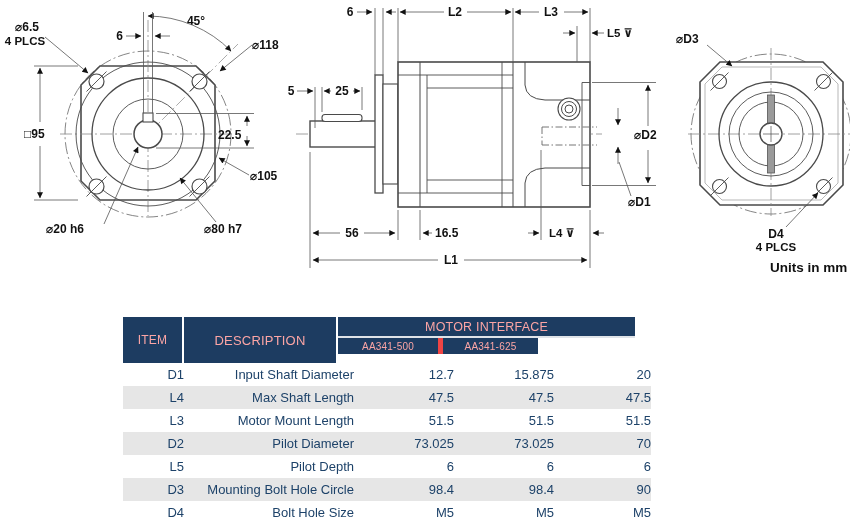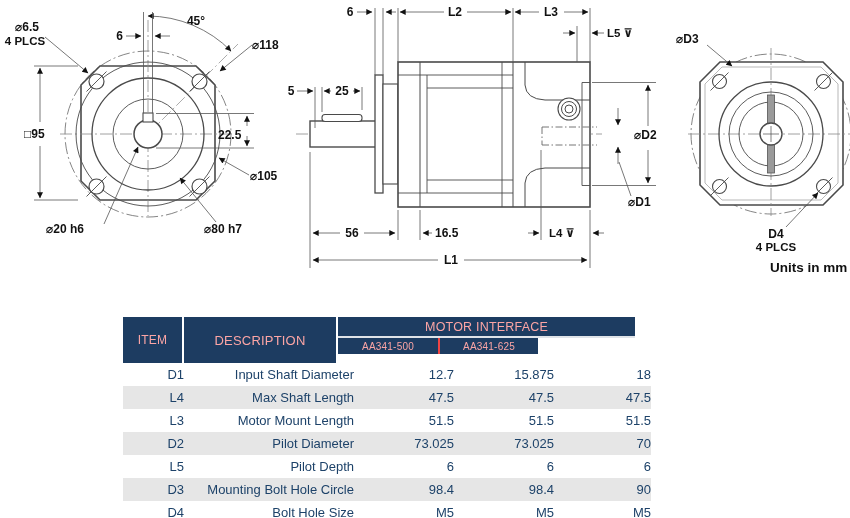--- a/index.html
+++ b/index.html
@@ -21,21 +21,21 @@
   .hrow{display:flex}
   .hcell{background:var(--navy);color:#fca5a5;display:flex;align-items:center;justify-content:center;
          box-sizing:border-box;letter-spacing:0.2px}
   .hc-item{width:61px;height:46px;font-size:12px;border-right:2px solid #fff}
   .hc-desc{width:154px;height:46px;font-size:13px;border-right:2px solid #fff}
   .mi-col{width:297px;display:flex;flex-direction:column}
   .hc-group{height:21px;font-size:12.5px;border-bottom:2px solid #dfe3e8}
   .hc-sub{height:16px;font-size:10px}
   .hc-sub-1,.hc-sub-2{width:100px}
   .hc-sub-3{width:97px}
-  .hc-sub-2,.hc-sub-3{border-left:2px solid #ef4444}
+  .hc-sub-2,.hc-sub-3{border-left:5px solid #ef4444}
   .brow{display:flex;height:23px;line-height:23px;color:var(--rowtext);font-size:13px;text-align:right}
   .brow.alt{background:var(--altbg)}
   .bc-item{width:61px}
   .bc-desc{width:170px}
   .bc-v{width:100px}
   .bc-v3{width:97px}
 </style>
 </head>
 <body>
 
@@ -262,21 +262,21 @@
         <div class="hcell hc-sub hc-sub-2">AA341-625</div>
       </div>
     </div>
   </div>
 
   <div class="brow">
     <div class="bc-item">D1</div>
     <div class="bc-desc">Input Shaft Diameter</div>
     <div class="bc-v">12.7</div>
     <div class="bc-v">15.875</div>
-    <div class="bc-v3">18</div>
+    <div class="bc-v3">20</div>
   </div>
   <div class="brow alt">
     <div class="bc-item">L4</div>
     <div class="bc-desc">Max Shaft Length</div>
     <div class="bc-v">47.5</div>
     <div class="bc-v">47.5</div>
     <div class="bc-v3">47.5</div>
   </div>
   <div class="brow">
     <div class="bc-item">L3</div>

